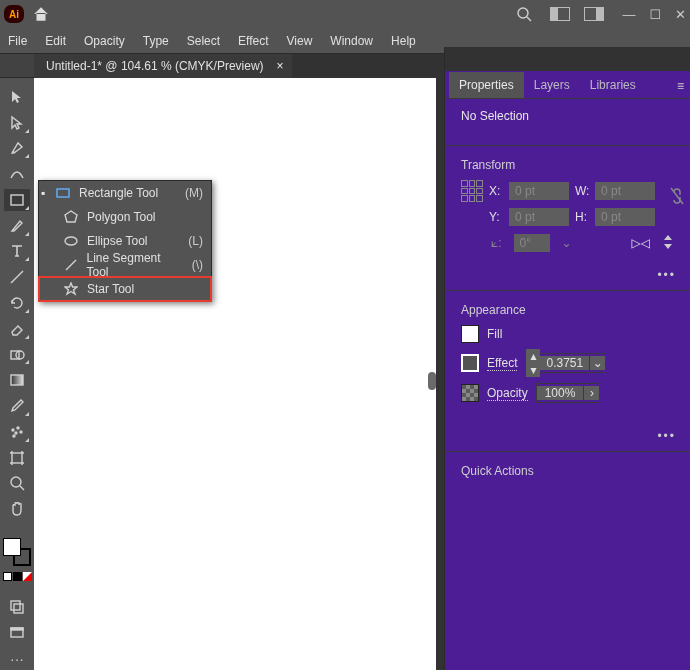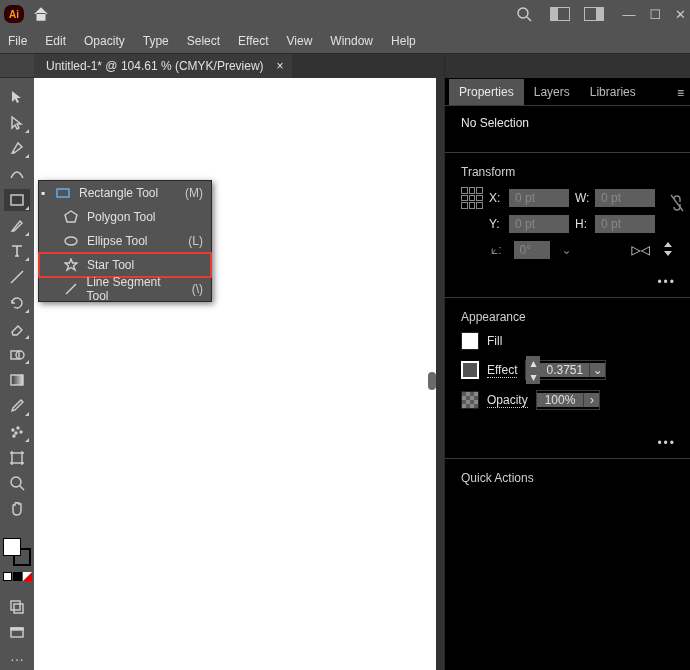--- a/index.html
+++ b/index.html
@@ -31,21 +31,21 @@
 .canvas{position:absolute;top:78px;left:34px;width:402px;bottom:0;background:#fff}
 .canvas-scroll{position:absolute;top:294px;right:0;width:8px;height:18px;background:#6a6a6a;border-radius:4px}
 .flyout{position:absolute;top:180px;left:38px;width:174px;background:#535353;border:1px solid #2a2a2a;box-shadow:2px 2px 6px rgba(0,0,0,.5)}
 .fly-item{height:24px;display:flex;align-items:center;gap:8px;padding:0 8px;color:#e8e8e8;position:relative}
 .fly-item .ic{width:16px;display:flex;justify-content:center}
 .fly-item .sc{margin-left:auto;color:#ccc}
 .fly-item.sel{color:#62b1ff}
 .fly-item.hl{outline:2px solid #e63b2e;outline-offset:-1px}
 .fly-item.handle{width:8px;padding:0;justify-content:center}
 .flyout .row{display:flex}
-.right{position:absolute;top:54px;right:0;width:246px;bottom:0;background:#000000;border-left:1px solid #2a2a2a}
+.right{position:absolute;top:47px;right:0;width:246px;bottom:0;background:#4c1d95;border-left:1px solid #2a2a2a}
 .r-top{height:24px;background:#323232}
 .r-tabs{height:28px;display:flex;align-items:center;padding-left:4px;border-bottom:1px solid #3a3a3a;position:relative}
 .r-tab{padding:6px 10px;color:#bcbcbc}
 .r-tab.active{background:#535353;color:#e8e8e8}
 .r-menu{position:absolute;right:6px;top:8px;color:#ccc}
 .r-section{padding:10px 16px}
 .r-label{color:#e8e8e8;margin-bottom:10px;display:block}
 .r-sub{color:#cfcfcf;margin-bottom:8px;display:block}
 .tfm{display:grid;grid-template-columns:auto 14px 60px 14px 60px auto;gap:6px;align-items:center;font-size:11px;color:#9a9a9a}
 .tfm .bbox{width:22px;height:22px;display:grid;grid-template-columns:repeat(3,1fr);grid-template-rows:repeat(3,1fr);gap:1px}
@@ -285,38 +285,38 @@
   <div class="fly-item">
     <span style="width:8px"></span>
     <span class="ic">
         <svg width="14" height="14" viewBox="0 0 14 14">
           <ellipse cx="7" cy="7" rx="6" ry="4"></ellipse>
         </svg>
       </span>
     <span>Ellipse Tool</span>
     <span class="sc">(L)</span>
   </div>
-  <div class="fly-item hl">
-    <span style="width:8px"></span>
-    <span class="ic">
-        <svg width="14" height="14" viewBox="0 0 14 14">
-          <polygon points="7,1 8.6,5 13,5 9.5,8 11,12 7,9.5 3,12 4.5,8 1,5 5.4,5"></polygon>
-        </svg>
-      </span>
-    <span>Star Tool</span>
-  </div>
   <div class="fly-item">
     <span style="width:8px"></span>
     <span class="ic">
         <svg width="14" height="14" viewBox="0 0 14 14">
           <path d="M2 12 L12 2"></path>
         </svg>
       </span>
     <span>Line Segment Tool</span>
     <span class="sc">(\)</span>
+  </div>
+  <div class="fly-item hl">
+    <span style="width:8px"></span>
+    <span class="ic">
+        <svg width="14" height="14" viewBox="0 0 14 14">
+          <polygon points="7,1 8.6,5 13,5 9.5,8 11,12 7,9.5 3,12 4.5,8 1,5 5.4,5"></polygon>
+        </svg>
+      </span>
+    <span>Star Tool</span>
   </div>
 </div>
 
 <div class="right">
   <div class="r-top"></div>
   <div class="r-tabs">
     <span class="r-tab active">Properties</span>
     <span class="r-tab">Layers</span>
     <span class="r-tab">Libraries</span>
     <span class="r-menu">≡</span>

